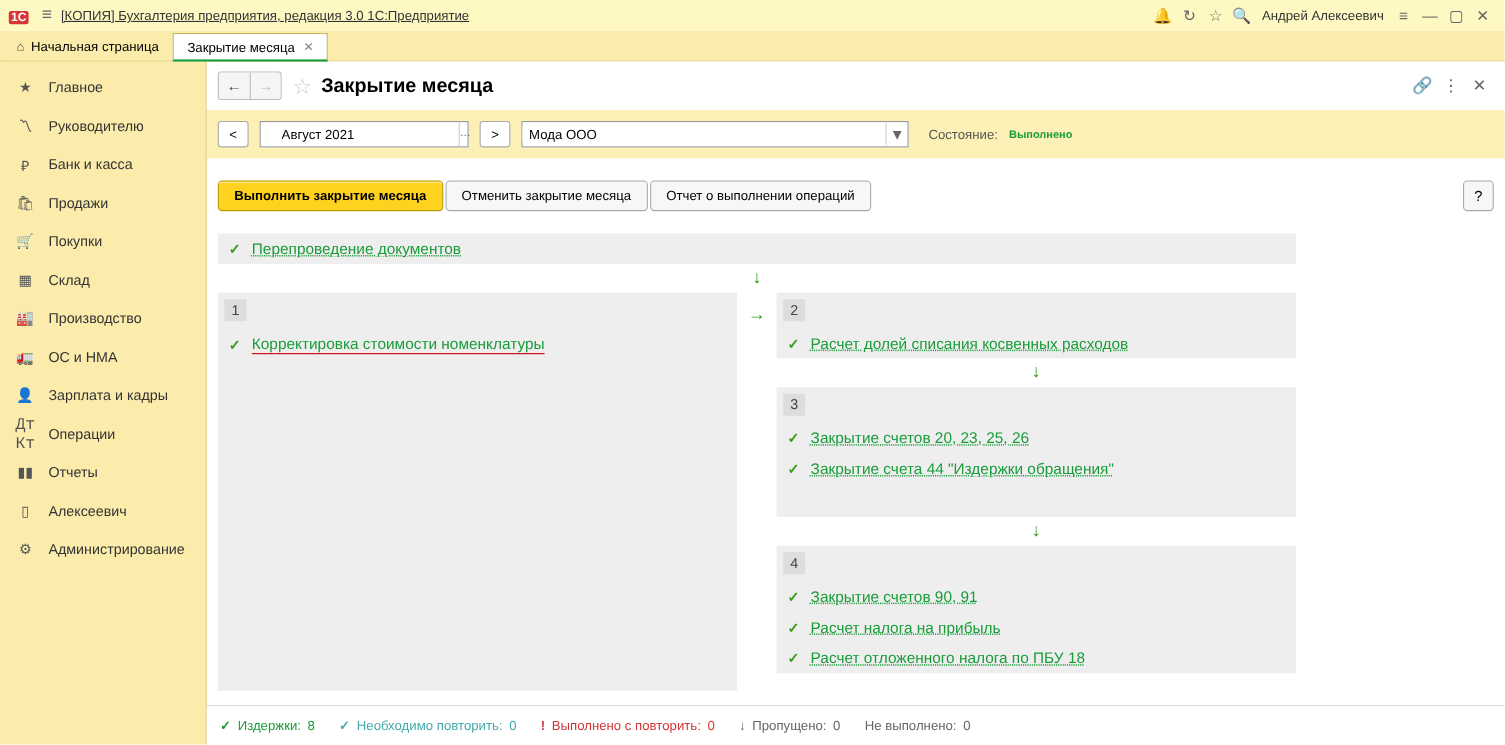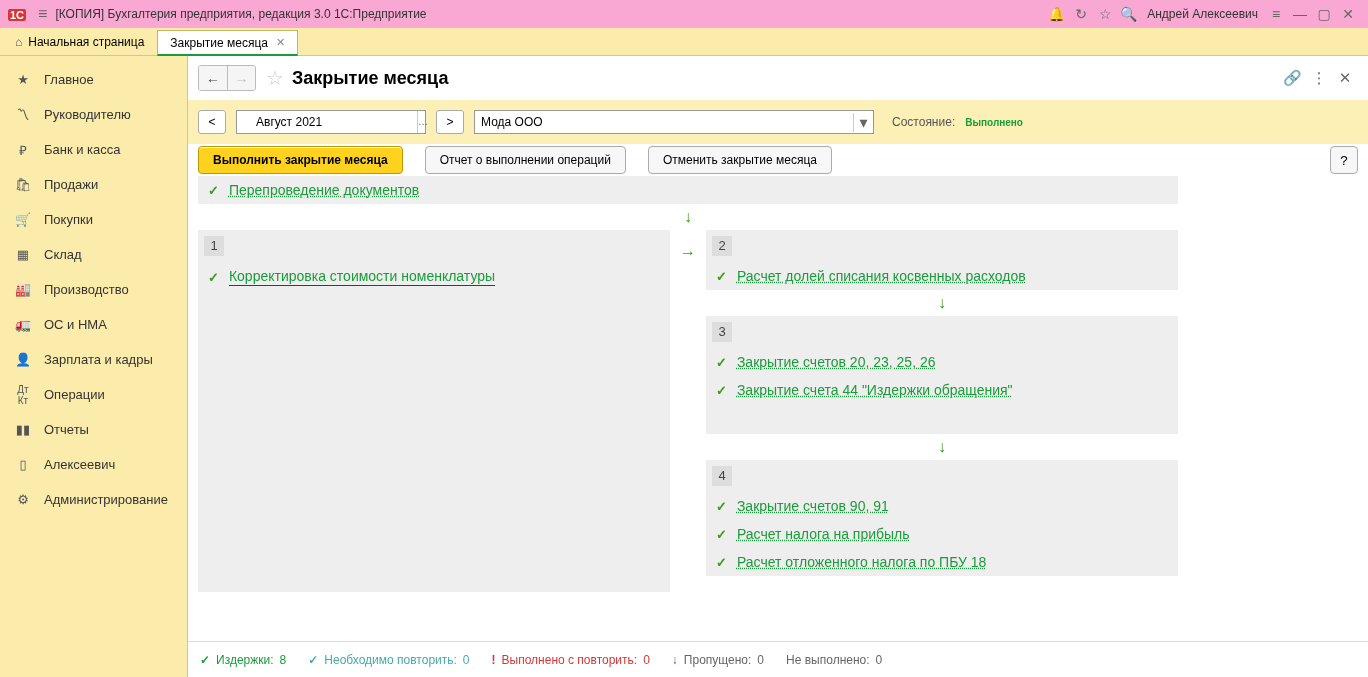--- a/index.html
+++ b/index.html
@@ -1,23 +1,23 @@
 <!DOCTYPE html>
 <html><head>
 <meta charset="utf-8">
 <style>
 * { box-sizing: border-box; margin: 0; padding: 0; font-family: Arial, sans-serif; }
 body { width: 1368px; height: 677px; overflow: hidden; background: #fff; }
 
 
-.title-bar { height: 28px; background: #f9a8d4; display: flex; align-items: center; padding: 0 8px; font-size: 12px; color: #333; }
+.title-bar { height: 28px; background: #fef9c3; display: flex; align-items: center; padding: 0 8px; font-size: 12px; color: #333; }
 .title-bar .logo { color: #d63638; font-weight: bold; font-size: 14px; margin-right: 4px; }
 .title-bar .logo .c1 { background:#d63638;color:#fff;padding:0 2px;border-radius:2px;font-size:11px;}
 .title-bar .menu-icon { margin: 0 8px; cursor: pointer; color:#666; font-size:16px;}
-.title-bar .app-title { flex: 1; }
+.title-bar .app-title { flex: 1; text-decoration: underline; }
 .title-bar .ico { width: 24px; text-align: center; cursor: pointer; color: #666; font-size: 14px; }
 .title-bar .user { margin: 0 6px; }
 
 
 .tabs { height: 28px; background: #fcecac; display: flex; align-items: flex-end; padding-left: 2px; border-bottom: 1px solid #d8c77a; }
 .tab { height: 26px; padding: 0 12px; display: flex; align-items: center; font-size: 12px; background: #fcecac; border: 1px solid transparent; cursor: pointer; }
 .tab .home-ico { margin-right: 6px; color:#555; }
 .tab.active { background: #fff; border: 1px solid #c4b76a; border-bottom: 2px solid #1a9c3a; position: relative; top: 1px; }
 .tab .close { margin-left: 8px; color: #888; font-size: 11px; }
 
@@ -36,29 +36,29 @@
 .star { color: #ccc; font-size: 20px; margin-right: 8px; cursor: pointer; }
 .page-title { font-size: 18px; font-weight: bold; flex: 1; }
 .hdr-ico { width: 26px; text-align: center; cursor: pointer; color: #666; font-size: 15px; }
 
 
 .param-bar { background: #fdf0b6; padding: 10px; display: flex; align-items: center; gap: 10px;}
 .sq-btn { width: 28px; height: 24px; border: 1px solid #aaa; background: #fff; border-radius: 3px; cursor: pointer; font-size: 12px;}
 .period-wrap { display:flex; align-items:center; border:1px solid #999; background:#fff; width:190px; height:24px;}
 .period-wrap input { border:none; flex:1; padding:0 6px; font-size:12px; outline:none;margin-left:13px;}
 .period-wrap .dots { width:20px; text-align:center; border-left:1px solid #ccc; cursor:pointer; color:#666; font-size:10px; line-height:22px;}
-.org-wrap { display:flex; align-items:center; border:1px solid #999; background:#fff; width:400px; height:24px;}
+.org-wrap { display:flex; align-items:center; border:1px solid #999; background:#fff; width:352px; height:24px;}
 .org-wrap input { border:none; flex:1; padding:0 6px; font-size:12px; outline:none;}
 .org-wrap .dd { width:20px; text-align:center; border-left:1px solid #ccc; cursor:pointer; color:#666;}
 .state-label { margin-left: 8px; font-size: 12px; color:#555;}
 .state-value { font-weight: bold; color: #1a9c3a; font-size: 10px; }
 .red-underline { border-bottom: 1px solid #c00; }
 
 
-.action-bar { padding: 2px 10px; display: flex; align-items: flex-end; gap: 22px; }
+.action-bar { padding: 20px 10px; display: flex; align-items: flex-end; gap: 2px; }
 .btn { height: 28px; padding: 0 14px; border: 1px solid #aaa; border-radius: 4px; background: #f7f7f7; cursor: pointer; font-size: 12px; }
 .btn.primary { background: #ffd21f; border-color: #b89b00; font-weight: bold; box-shadow: 0 1px 0 #fff inset;}
 .action-bar .spacer { flex: 1; }
 .help-btn { width: 28px; height: 28px; border: 1px solid #aaa; border-radius: 4px; background: #f7f7f7; cursor: pointer; }
 
 
 .steps { flex: 1; padding: 0 10px 10px 10px; overflow: auto; }
 .grey-bar { background: #eee; padding: 6px 10px; display: flex; align-items: center; }
 .green-arrow-down { color: #3a9c1a; font-size: 16px; text-align: center; width: 100%; padding: 4px 0; }
 .green-arrow-right { color: #3a9c1a; font-size: 16px; }
@@ -145,21 +145,21 @@
       </div>
     <div class="item">
         <span class="sico">🚛</span>
         <span>ОС и НМА</span>
       </div>
     <div class="item">
         <span class="sico">👤</span>
         <span>Зарплата и кадры</span>
       </div>
     <div class="item">
-        <span class="sico" style="font-size:10px;">Дт<br>Кт</span>
+        <span class="sico" style="font-size:15px;font-family:Liberation Mono, monospace;">Дт<br>Кт</span>
         <span>Операции</span>
       </div>
     <div class="item">
         <span class="sico">▮▮</span>
         <span>Отчеты</span>
       </div>
     <div class="item">
         <span class="sico">▯</span>
         <span>Алексеевич</span>
       </div>
@@ -192,22 +192,22 @@
       <div class="org-wrap">
         <input type="text" value="Мода ООО" style="">
         <span class="dd">▾</span>
       </div>
       <span class="state-label">Состояние:</span>
       <span class="state-value">Выполнено</span>
     </div>
 
     <div class="action-bar">
       <button class="btn primary">Выполнить закрытие месяца</button>
+      <button class="btn">Отменить закрытие месяца</button>
       <button class="btn">Отчет о выполнении операций</button>
-      <button class="btn">Отменить закрытие месяца</button>
       <span class="spacer"></span>
       <button class="help-btn">?</button>
     </div>
 
     <div class="steps">
       <div class="grey-bar" style="width:980px;">
         <span class="chk">✓</span>
         <span class="link">Перепроведение документов</span>
       </div>
       <div class="green-arrow-down" style="width:980px;">↓</div>

